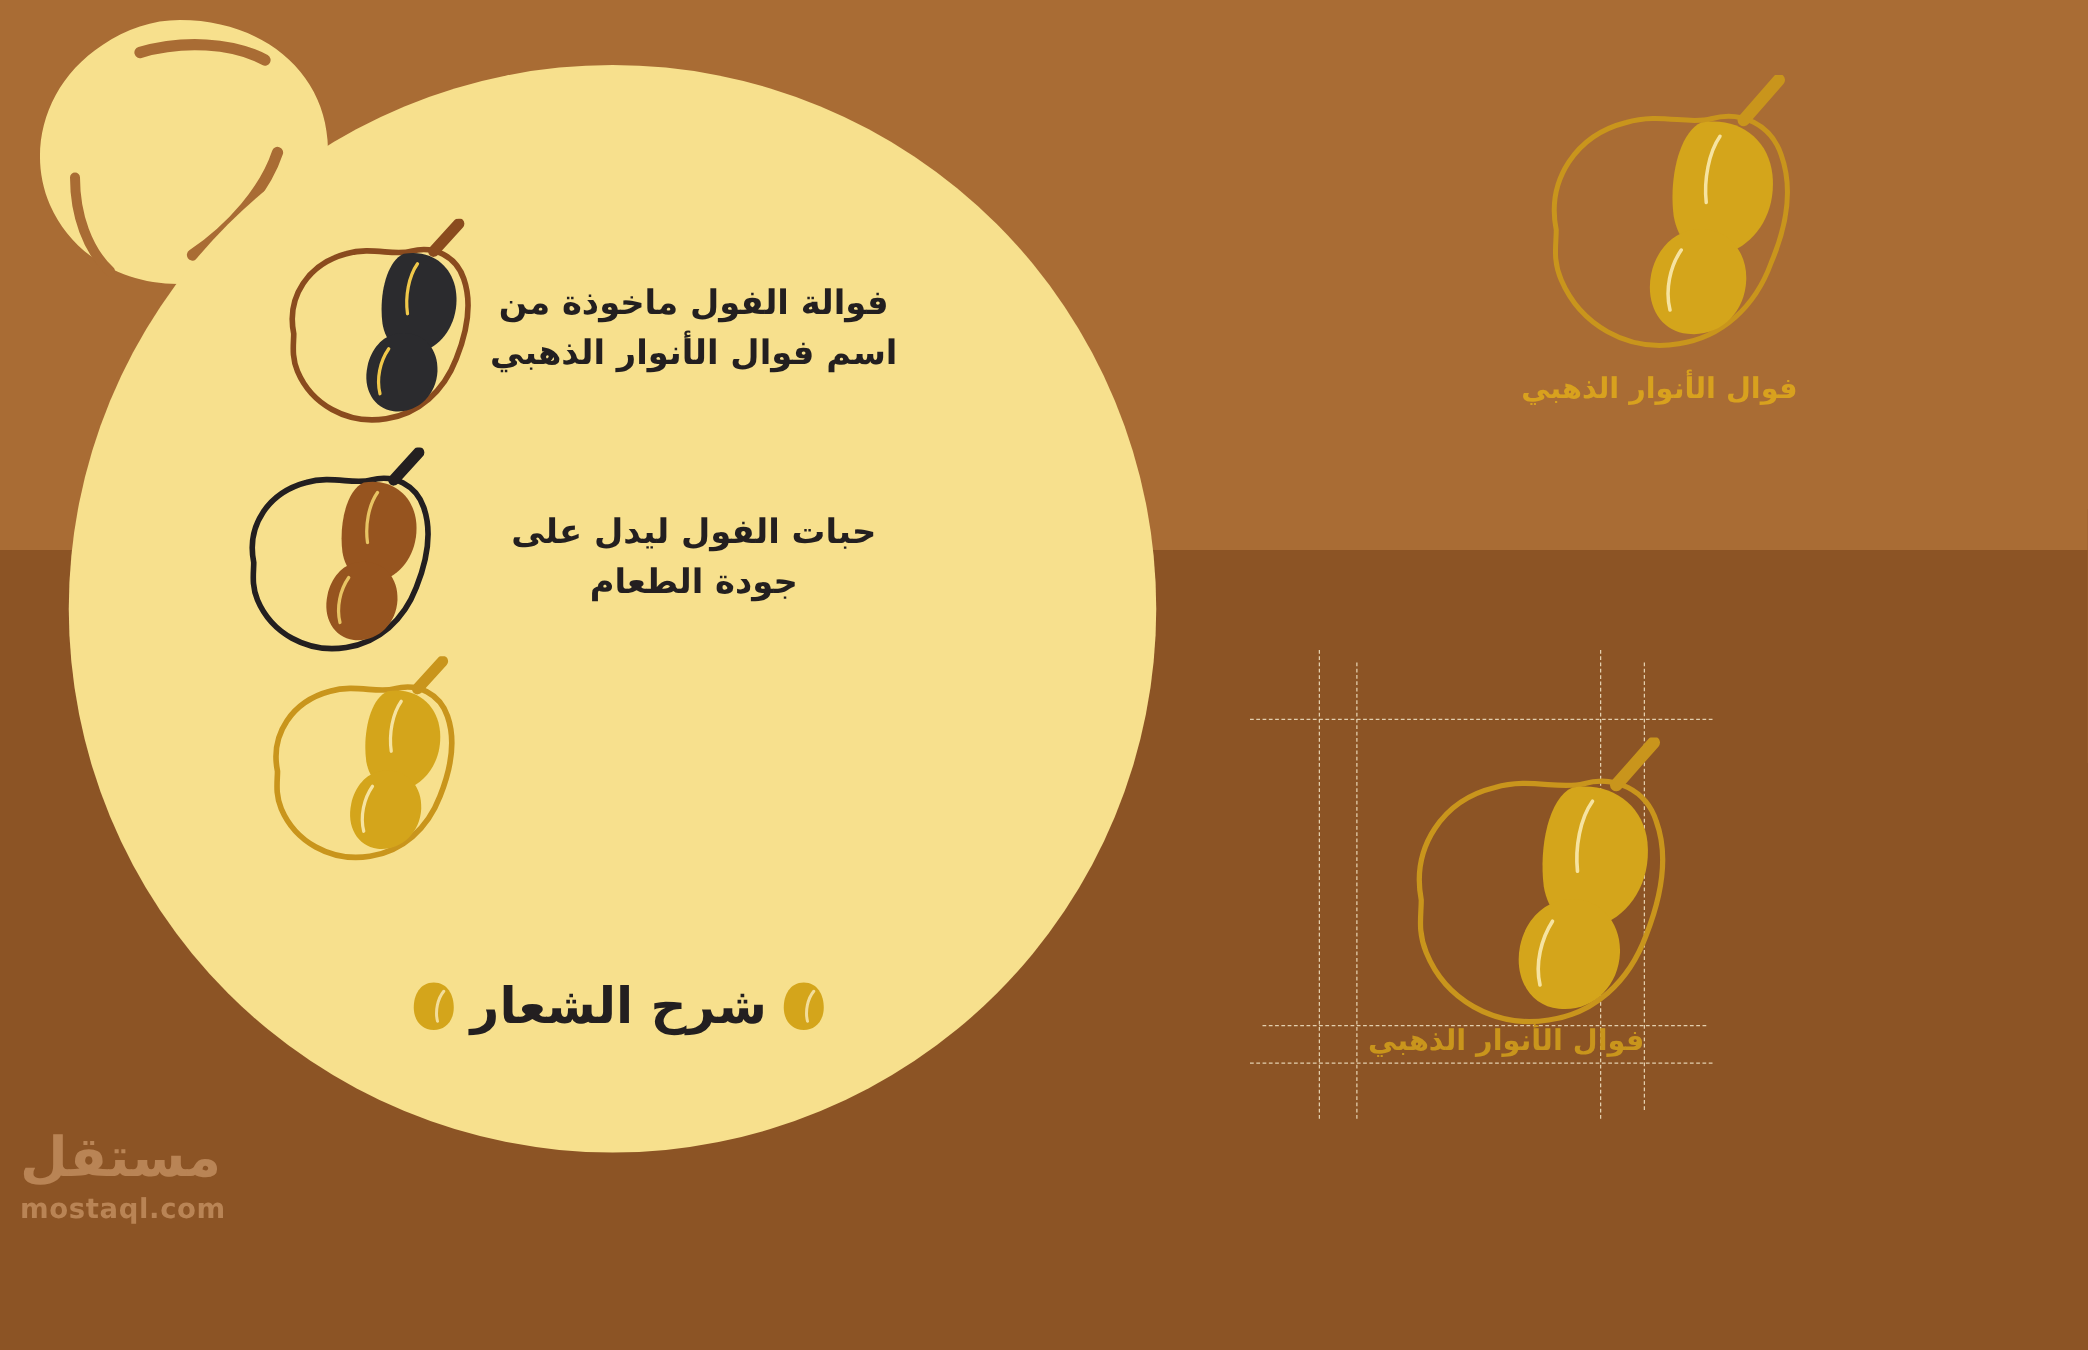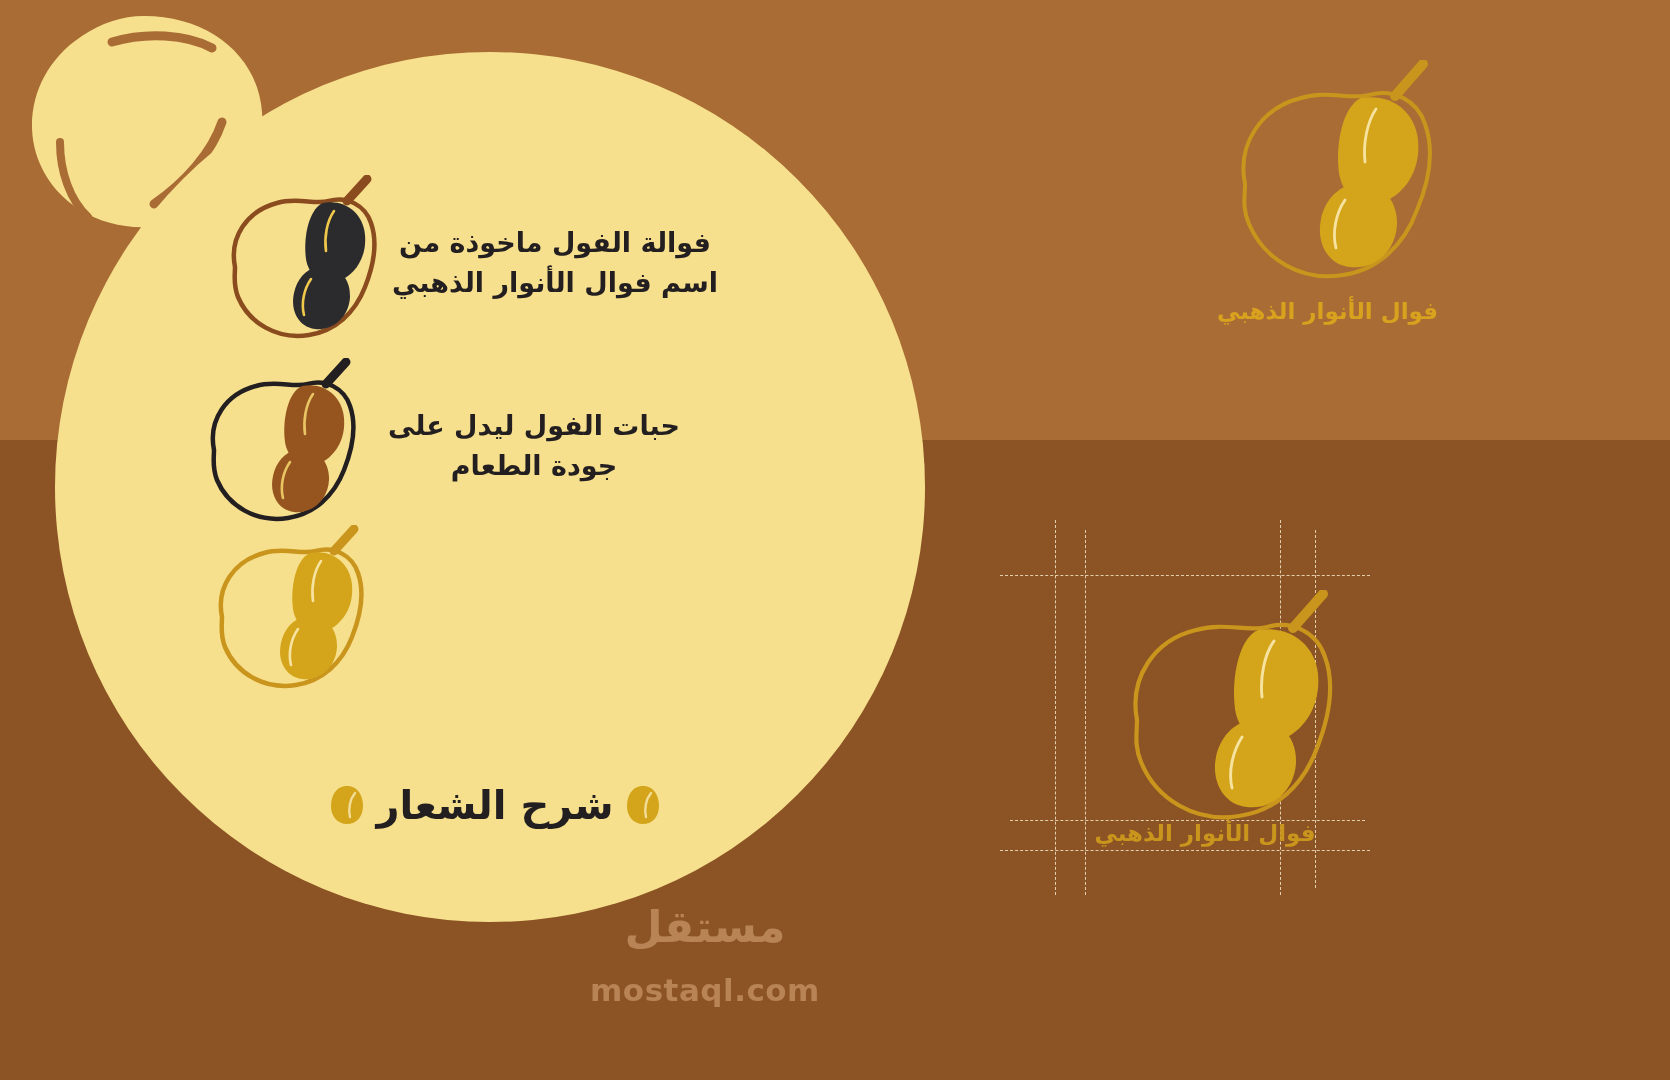--- a/index.html
+++ b/index.html
@@ -25,21 +25,21 @@
 
   
   .row{position:absolute;display:flex;flex-direction:row;align-items:center;}
   .row .txt{
     color:#231f20;font-size:27px;line-height:1.45;font-weight:700;
     text-align:center;direction:rtl;width:330px;letter-spacing:.2px;
   }
   .row .mark{width:185px;height:175px;flex:0 0 185px;}
 
   #row1{left:205px;top:175px;}
-  #row2{left:184px;top:358px;}
+  #row2{left:173px;top:358px;gap:32px;}
   #row3{left:192px;top:525px;}
 
   
   .circle-title{
     position:absolute;left:300px;top:770px;width:390px;height:70px;
     display:flex;align-items:center;justify-content:center;gap:12px;
   }
   .circle-title .t{
     font-size:40px;font-weight:700;color:#231f20;direction:rtl;white-space:nowrap;
   }
@@ -61,29 +61,29 @@
     font-size:23px;font-weight:700;color:#c9951c;direction:rtl;letter-spacing:.5px;
   }
 
   
   .gl{position:absolute;background:transparent;}
   .gl.v{border-left:1.6px dashed #e3cfae;}
   .gl.h{border-top:1.6px dashed #e3cfae;}
 
   
   .watermark{
-    position:absolute;left:4px;top:905px;width:1402px;text-align:center;
+    position:absolute;left:16px;top:905px;width:1402px;text-align:left;
     pointer-events:none;
   }
   .watermark .wm-ar{
     font-size:44px;font-weight:700;color:#b98455;direction:rtl;line-height:1;
     letter-spacing:1px;
   }
   .watermark .wm-lat{
-    margin-top:23px;font-size:31px;font-weight:700;color:#b98455;direction:ltr;
+    margin-top:6px;font-size:22px;font-weight:700;color:#b98455;direction:ltr;
     letter-spacing:.5px;
   }
 </style>
 </head>
 <body>
 
 <div class="stage">
 
   <div class="bg-top"></div>
   <div class="bg-bottom"></div>

